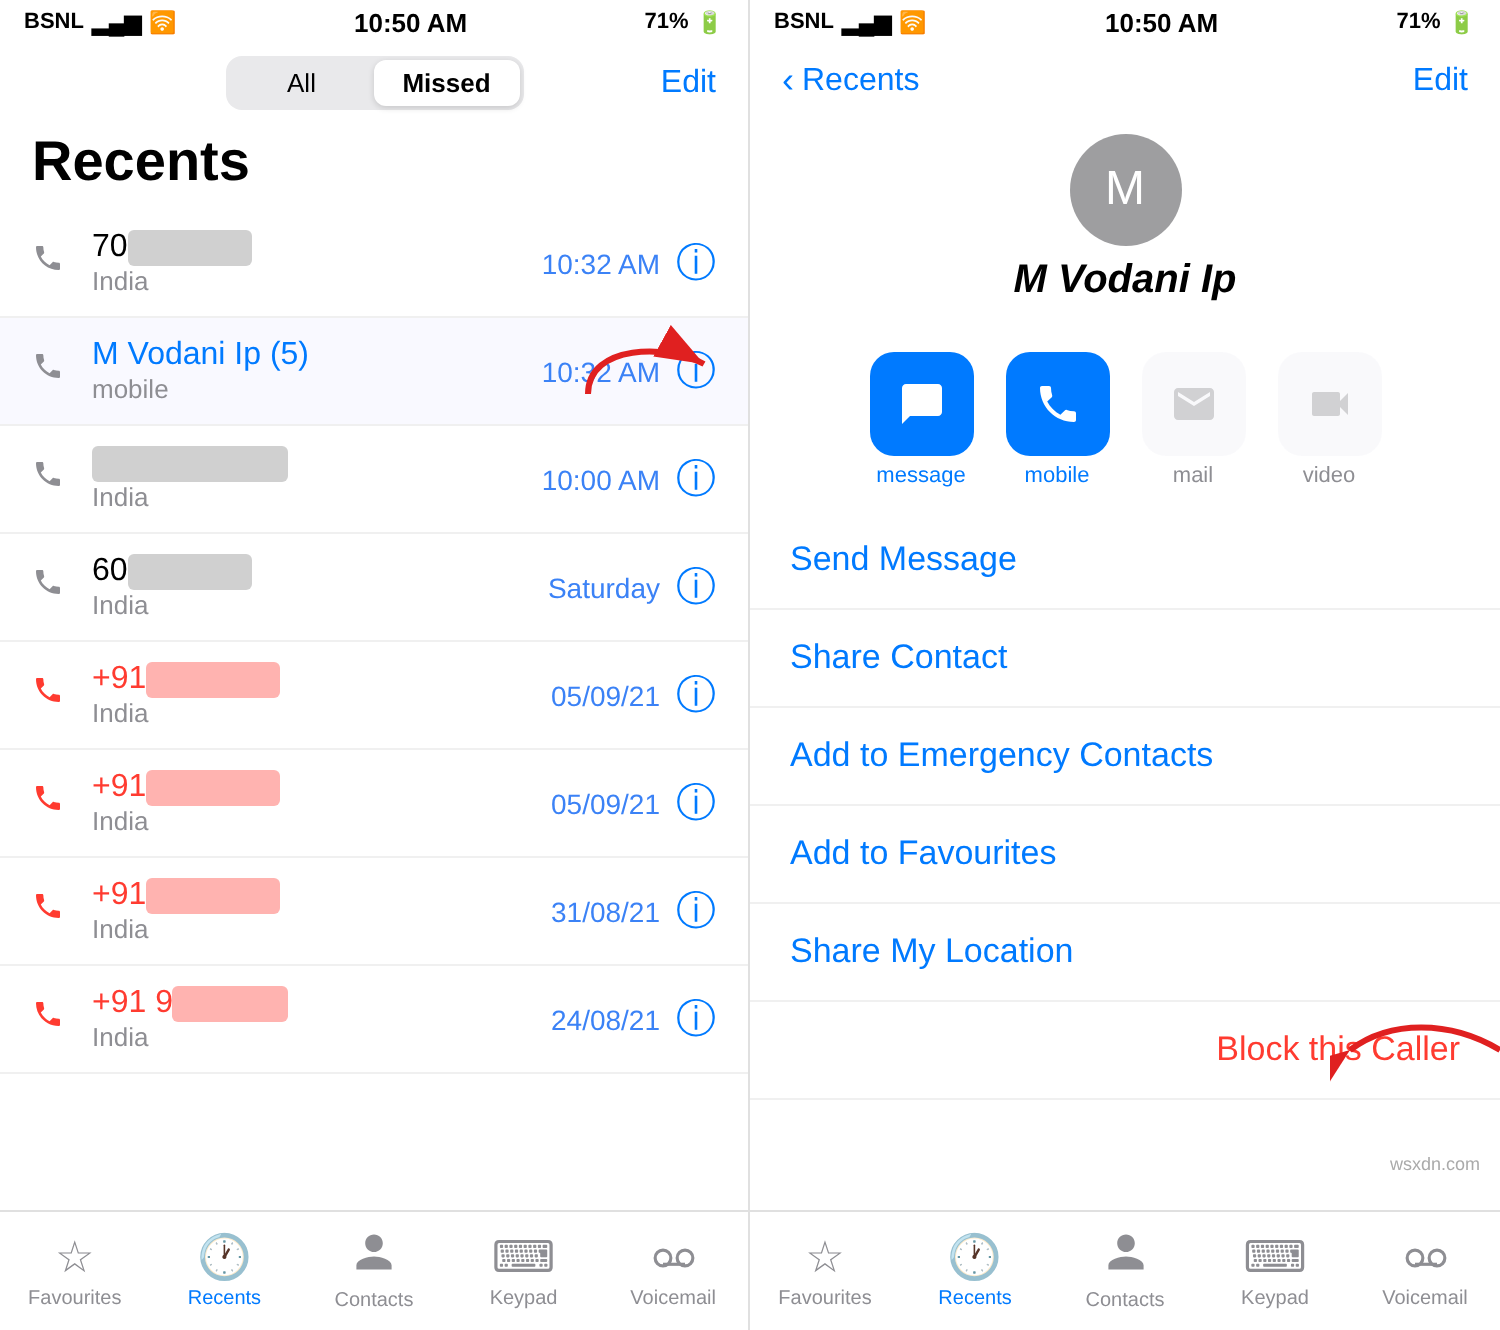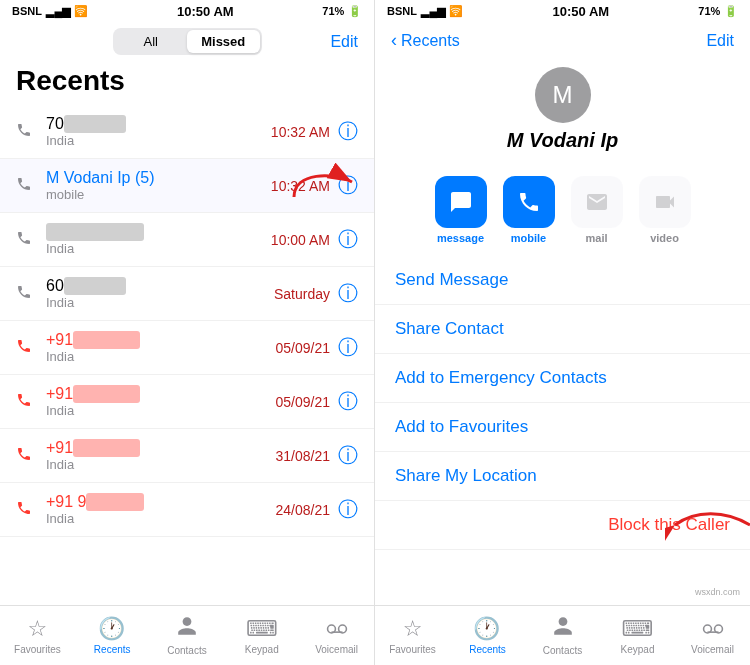--- a/index.html
+++ b/index.html
@@ -116,21 +116,21 @@
       font-weight: 500;
     }
     .call-sub {
       font-size: 13px;
       color: #8e8e93;
     }
     .call-sub.india { color: #8e8e93; }
 
     .call-time {
       font-size: 14px;
-      color: #b91c1c;
+      color: #3b82f6;
       margin-right: 8px;
     }
 
     .info-btn {
       color: #007aff;
       font-size: 20px;
       cursor: pointer;
     }
 
     .blurred-text {
@@ -266,21 +266,20 @@
     }
 
     .action-icon-circle.active {
       background: #007aff;
       color: #fff;
     }
 
     .action-icon-label {
       font-size: 11px;
       color: #8e8e93;
-      font-weight: bold;
     }
     .action-icon-label.active-label {
       color: #007aff;
     }
 
     .action-list {
       flex: 1;
       overflow-y: auto;
     }
 
@@ -309,21 +308,21 @@
       position: relative;
     }
 
     .right-arrow-container {
       position: relative;
     }
 
     
     .watermark {
       position: absolute;
-      bottom: 68px;
+      bottom: 78px;
       right: 10px;
       font-size: 9px;
       color: #aaa;
       z-index: 10;
     }
   </style>
 </head>
 <body>
 
 <div class="screen-container">

